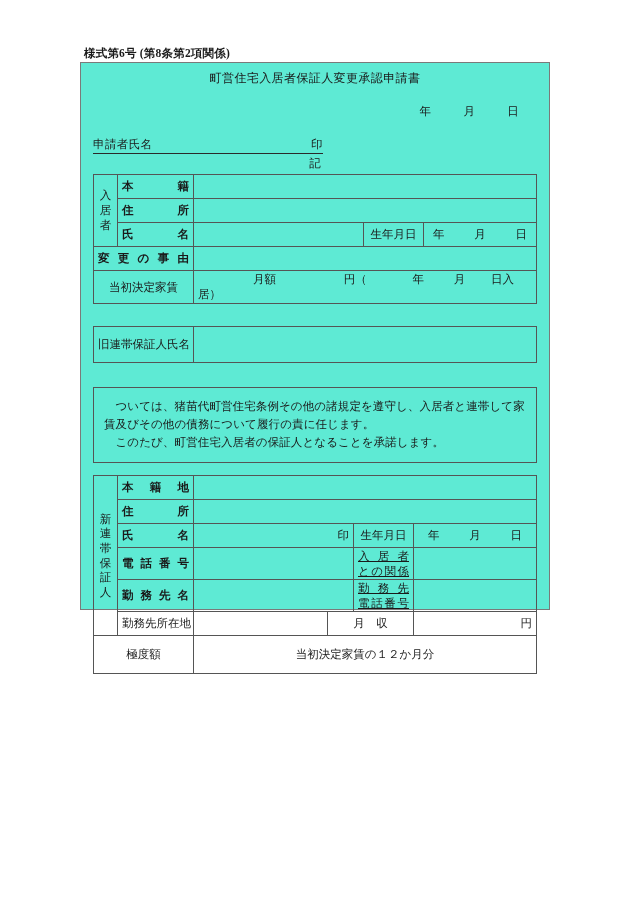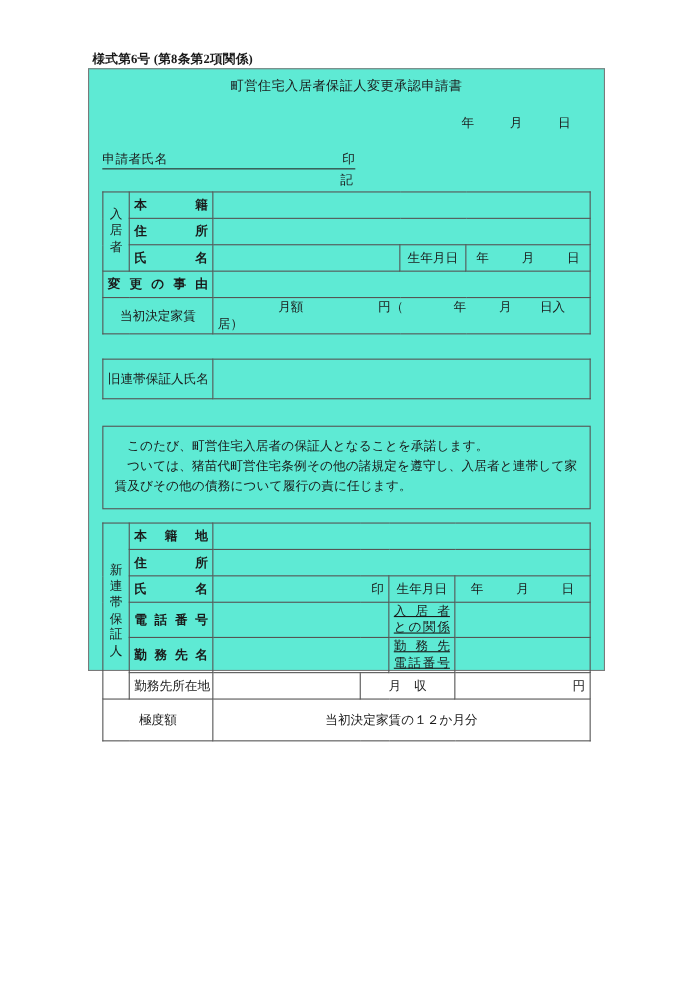--- a/index.html
+++ b/index.html
@@ -274,22 +274,22 @@
         </colgroup>
       <tbody>
         <tr>
           <td class="lbl-c" style="height:36px">旧連帯保証人氏名</td>
           <td></td>
         </tr>
       </tbody>
     </table>
 
     <div class="pledge-box">
+      <p class="indent">ついては、猪苗代町営住宅条例その他の諸規定を遵守し、入居者と連帯して家賃及びその他の債務について履行の責に任じます。</p>
       <p class="indent">このたび、町営住宅入居者の保証人となることを承諾します。</p>
-      <p class="indent">ついては、猪苗代町営住宅条例その他の諸規定を遵守し、入居者と連帯して家賃及びその他の債務について履行の責に任じます。</p>
     </div>
 
     <table class="frm t-guarantor">
       <colgroup>
         <col style="width:24px">
           <col style="width:76px">
         <col style="width:134px">
           <col style="width:26px">
         <col style="width:60px">
           <col>

